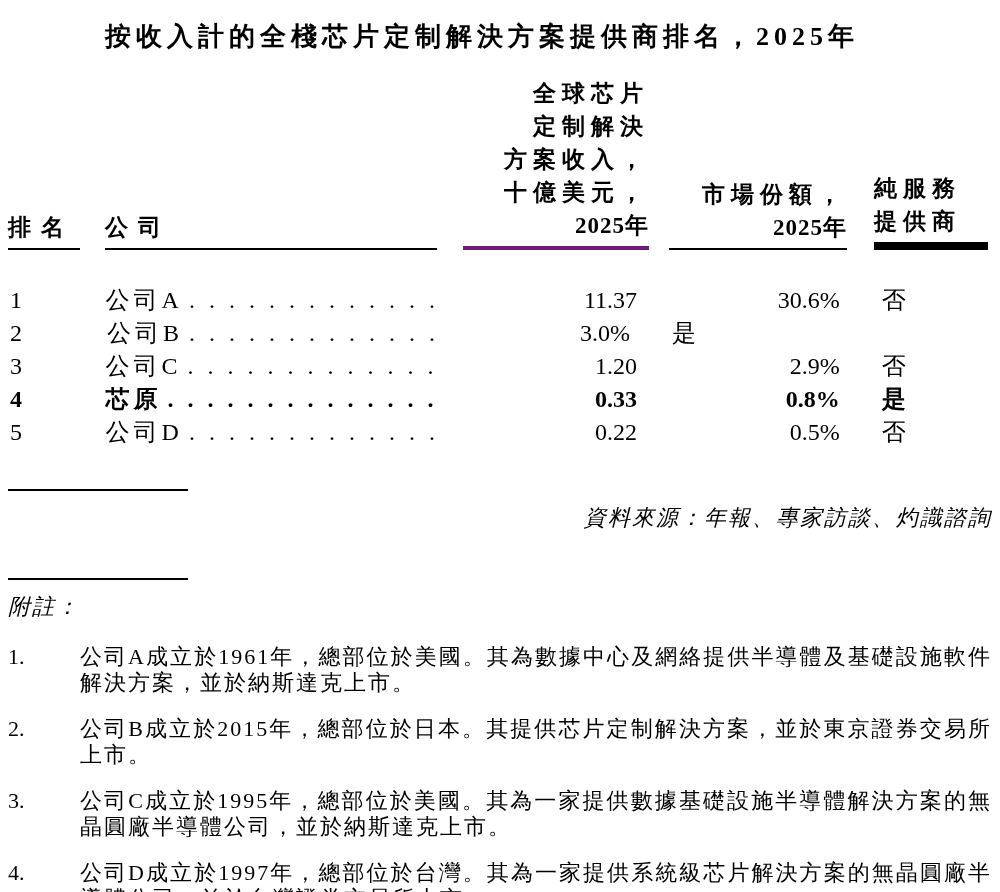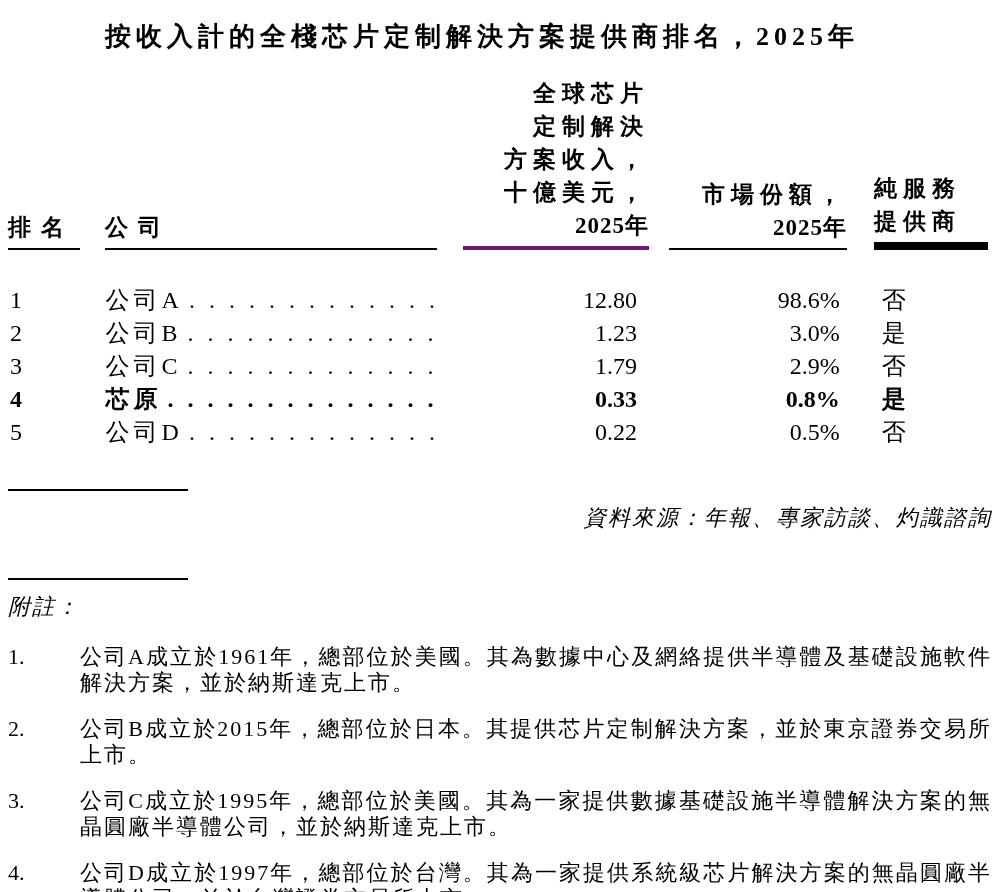--- a/index.html
+++ b/index.html
@@ -85,43 +85,42 @@
   </div>
 
   <div class="tbody">
 
     <div class="row">
       <div class="c-rank">1</div>
       <div class="c-company">
         <span class="cname">公司A</span>
         <span class="leader"></span>
       </div>
-      <div class="c-revenue">12.80</div>
-      <div class="c-share">98.6%</div>
+      <div class="c-revenue">11.37</div>
+      <div class="c-share">30.6%</div>
       <div class="c-service">否</div>
     </div>
 
     <div class="row">
       <div class="c-rank">2</div>
       <div class="c-company">
         <span class="cname">公司B</span>
         <span class="leader"></span>
       </div>
-      <div class="c-revenue">1.23</div>
       <div class="c-share">3.0%</div>
       <div class="c-service">是</div>
     </div>
 
     <div class="row">
       <div class="c-rank">3</div>
       <div class="c-company">
         <span class="cname">公司C</span>
         <span class="leader"></span>
       </div>
-      <div class="c-revenue">1.79</div>
+      <div class="c-revenue">1.20</div>
       <div class="c-share">2.9%</div>
       <div class="c-service">否</div>
     </div>
 
     <div class="row bold">
       <div class="c-rank">4</div>
       <div class="c-company">
         <span class="cname">芯原</span>
         <span class="leader"></span>
       </div>

